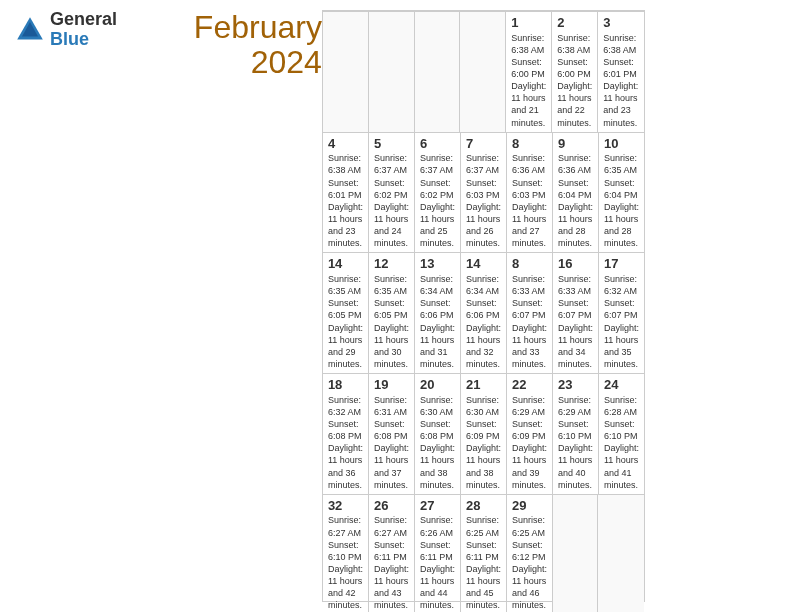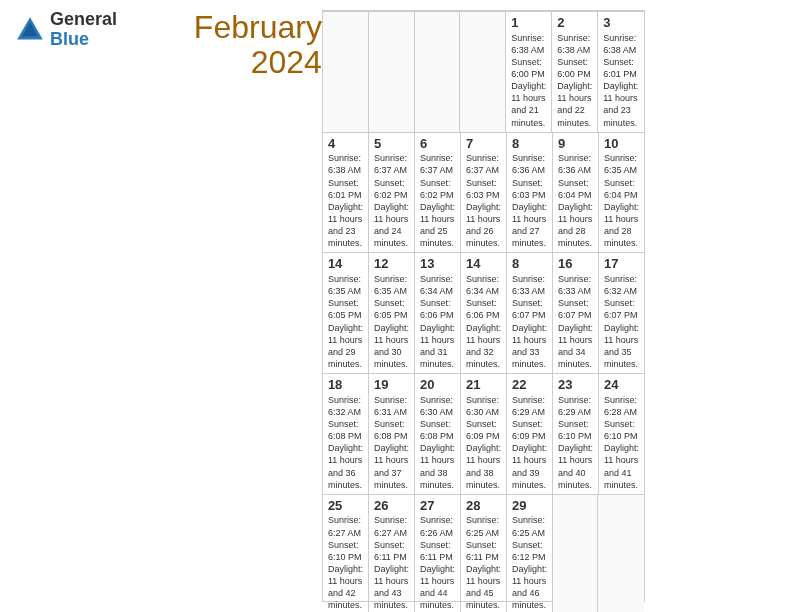--- a/index.html
+++ b/index.html
@@ -287,21 +287,21 @@
           </div>
           <div class="cal-cell">
             <div class="cal-day-num">24</div>
             <div class="cal-info" style="white-space: pre-line;">Sunrise: 6:28 AM
 Sunset: 6:10 PM
 Daylight: 11 hours and 41 minutes.</div>
           </div>
         </div>
         <div class="cal-week">
           <div class="cal-cell">
-            <div class="cal-day-num">25</div>
+            <div class="cal-day-num">32</div>
             <div class="cal-info" style="white-space: pre-line;">Sunrise: 6:27 AM
 Sunset: 6:10 PM
 Daylight: 11 hours and 42 minutes.</div>
           </div>
           <div class="cal-cell">
             <div class="cal-day-num">26</div>
             <div class="cal-info" style="white-space: pre-line;">Sunrise: 6:27 AM
 Sunset: 6:11 PM
 Daylight: 11 hours and 43 minutes.</div>
           </div>

